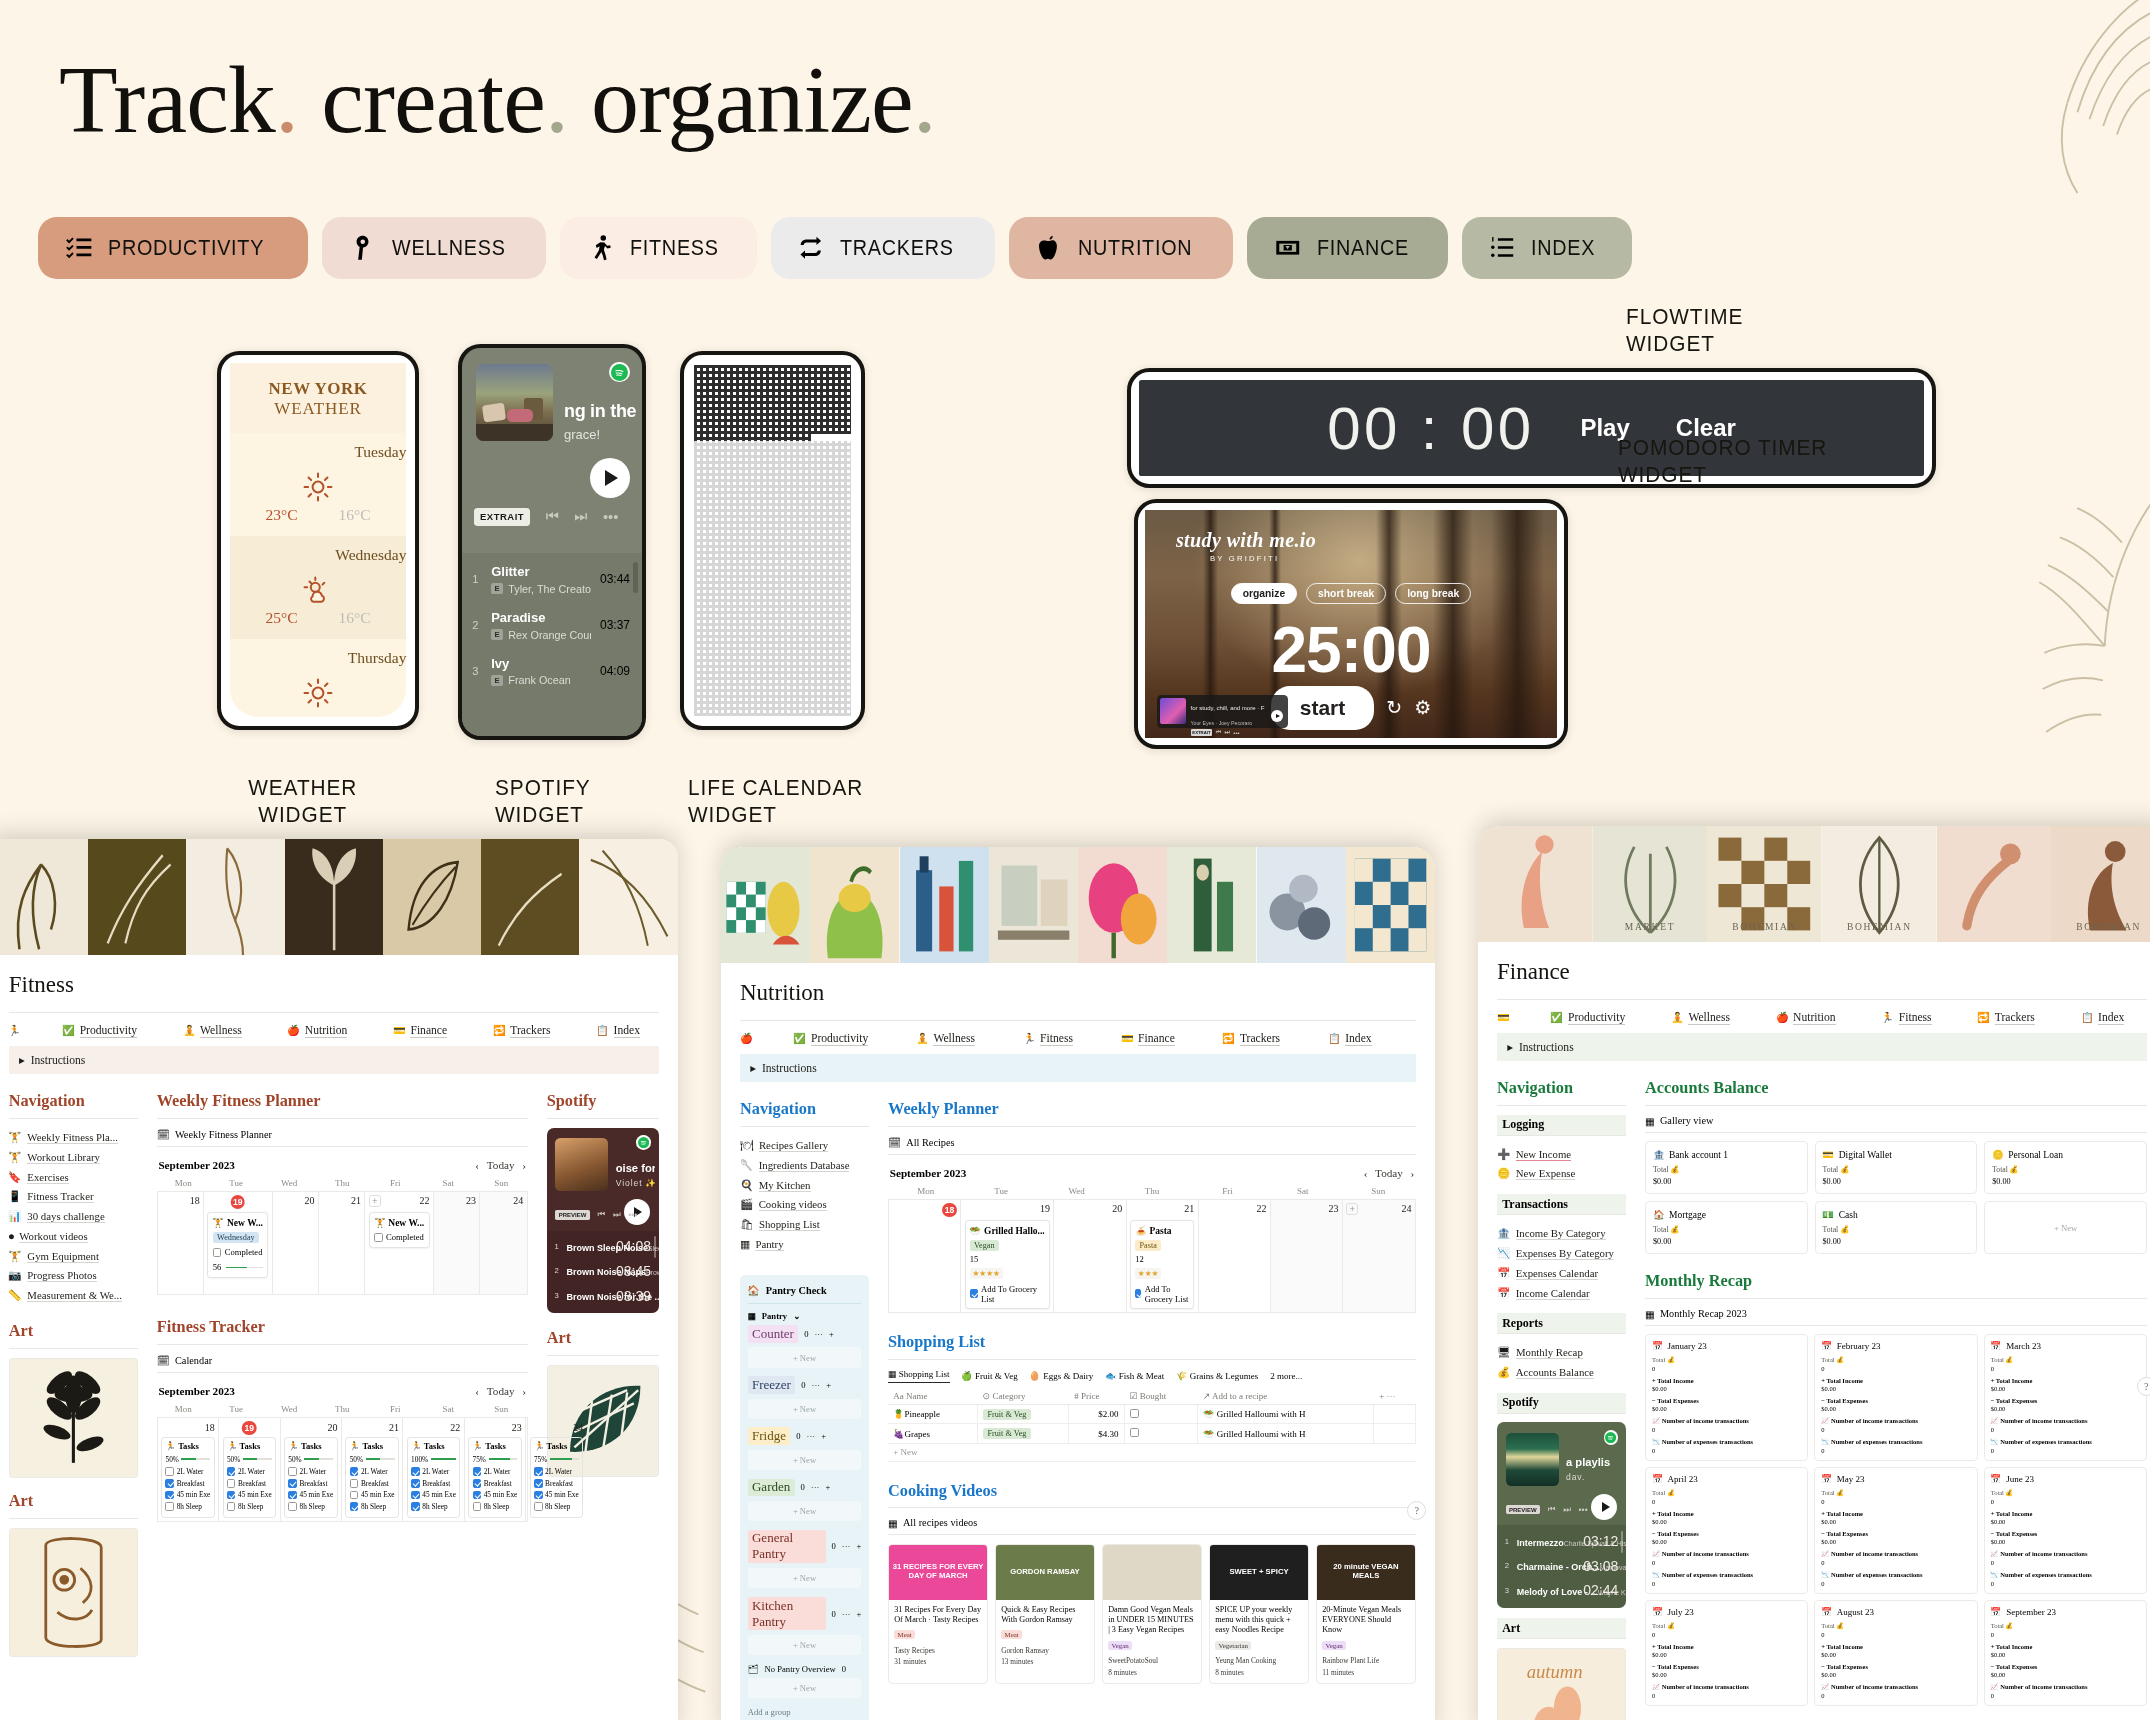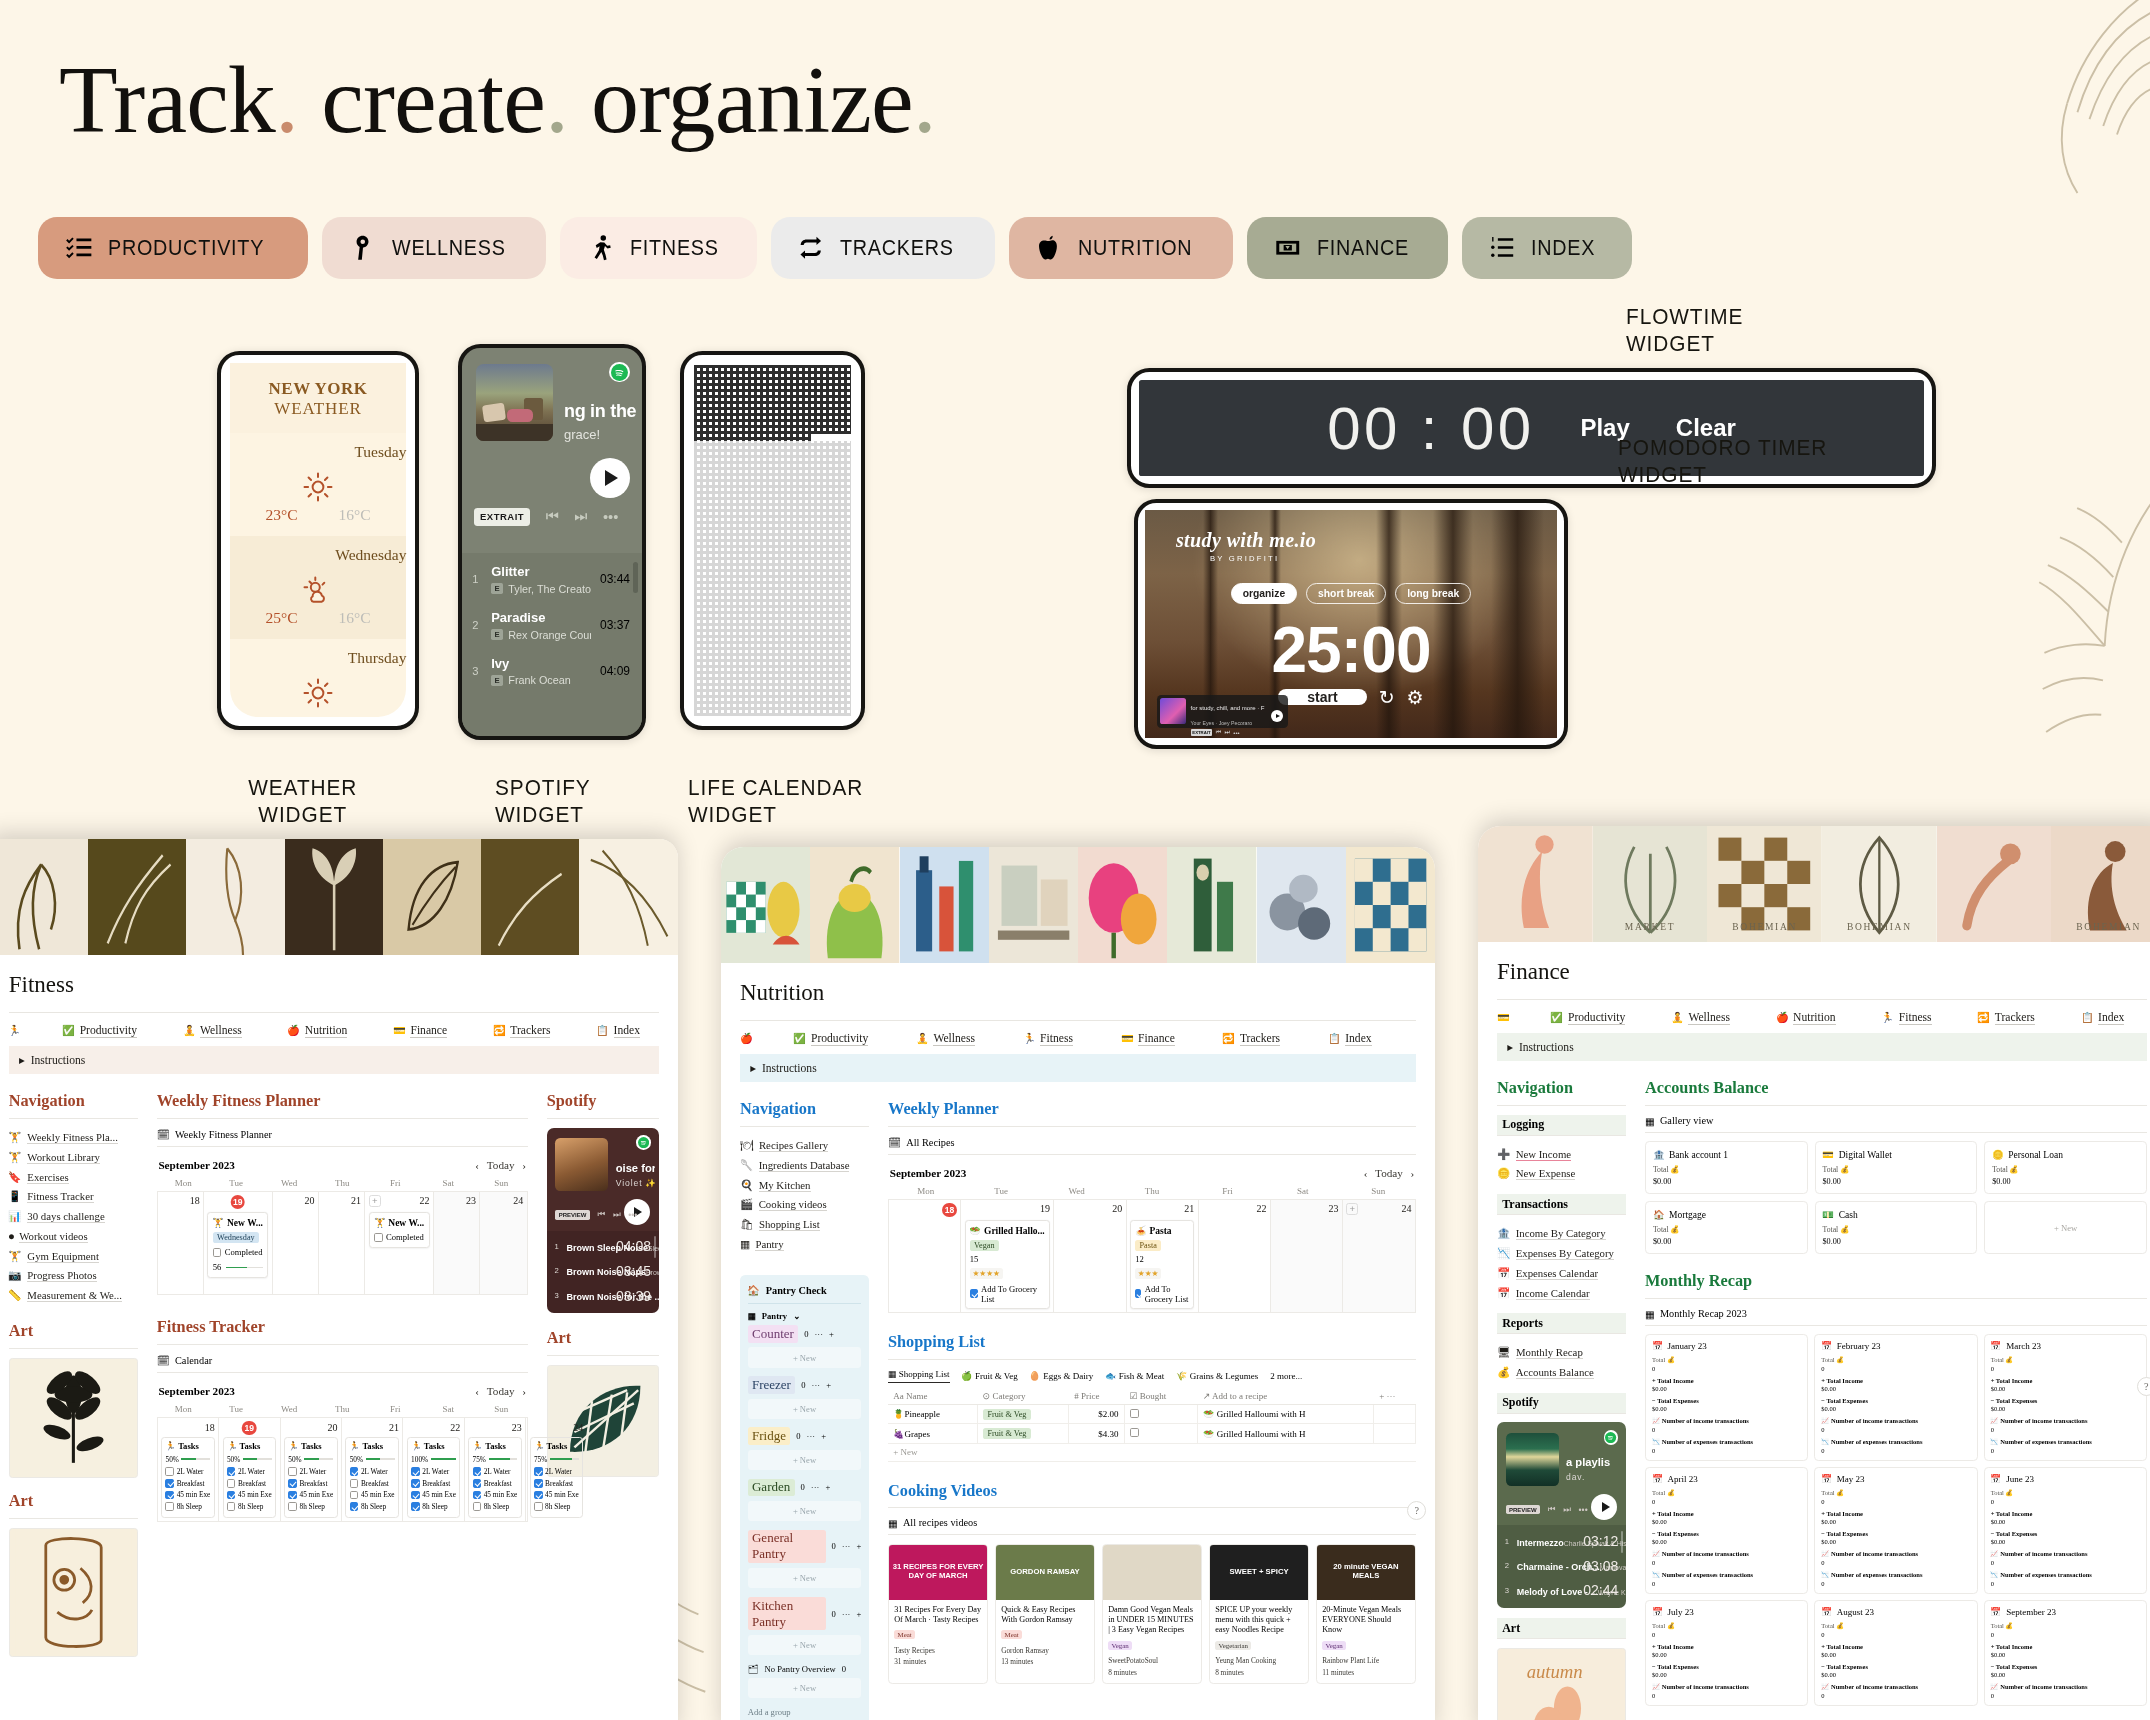--- a/index.html
+++ b/index.html
@@ -132,21 +132,21 @@
   }
   .trunk{position:absolute;top:0;bottom:0;background:linear-gradient(90deg,rgba(30,20,12,.0),rgba(35,22,13,.75),rgba(30,20,12,.0));}
   .pomo-logo{ position:absolute; left:31px; top:19px; color:#fff; }
   .pomo-logo .l1{ font-family:"Liberation Serif",serif; font-style:italic; font-size:20px; font-weight:bold; letter-spacing:0.4px;}
   .pomo-logo .l2{ font-size:7.7px; letter-spacing:2.2px; margin-top:1.7px; margin-left:34px;}
   .pomo-tabs{ position:absolute; left:0; right:0; top:73px; display:flex; justify-content:center; gap:8.6px;}
   .pomo-tab{ font-size:10.3px; font-weight:bold; padding:4.3px 11.2px; border-radius:17px; border:0.9px solid rgba(255,255,255,.85); color:#fff;}
   .pomo-tab.on{ background:#fff; color:#23211f; border-color:#fff;}
   .pomo-clock{ position:absolute; left:0; right:0; top:103px; text-align:center; color:#fff; font-size:64px; font-weight:bold; letter-spacing:-0.9px;}
   .pomo-actions{ position:absolute; left:0; right:0; top:176px; display:flex; justify-content:center; align-items:center; gap:12px;}
-  .pomo-start{ background:#fff; color:#23211f; font-weight:bold; font-size:14px; padding:0 29px; border-radius:19px;}
+  .pomo-start{ background:#fff; color:#23211f; font-weight:bold; font-size:21px; padding:10px 29px; border-radius:19px;}
   .pomo-ic{ color:#fff; font-size:19px;}
   .pomo-mini{ position:absolute; left:12px; bottom:10.3px; width:131px; height:33px; background:rgba(25,25,25,.82); border-radius:4.3px; display:flex; gap:4.3px; padding:3.4px;}
   .pm-art{width:26px;height:26px;border-radius:2.6px;background:linear-gradient(135deg,#6f4bd8,#e05fb0 60%,#3a2a7a);}
   .pm-txt{flex:1;min-width:0;color:#e9e9e9;}
   .pm-l1{font-size:6px;white-space:nowrap;overflow:hidden;}
   .pm-l2{font-size:5.2px;color:#b9b9b9;white-space:nowrap;overflow:hidden;margin-top:0.9px;}
   .pm-l3{display:flex;align-items:center;gap:3.4px;margin-top:0.9px;}
   .pm-tag{background:#d9d9d9;color:#111;font-size:4.3px;font-weight:bold;padding:0.9px 1.7px;border-radius:0.9px;}
   .pm-ic{color:#cfcfcf;font-size:6px;}
   .pm-play{position:absolute;right:5.2px;bottom:6px;width:12px;height:12px;border-radius:50%;background:#fff;display:flex;align-items:center;justify-content:center;}
@@ -1418,21 +1418,21 @@
 
         <div class="sec-h" style="color:#1877c9;margin-top:19px">Cooking Videos</div>
         <div class="sec-line"></div>
         <div class="tabrow">
             <span>▦</span>
             <span>All recipes videos</span>
           </div>
         <div class="tabline"></div>
         <div class="vid-grid" id="videoGrid">
             <div class="vid">
-              <div class="vid-img" style="background:#be185d">
+              <div class="vid-img" style="background:#ec4899">
                 <div style="position:absolute;inset:0;display:flex;align-items:center;justify-content:center;color:#fff;font-weight:bold;font-size:7.7px;text-align:center;padding:2.6px;line-height:1.15">31 RECIPES FOR EVERY DAY OF MARCH</div>
               </div>
               <div class="vid-cap"><div class="vid-tt">31 Recipes For Every Day Of March · Tasty Recipes</div><span class="vid-tag" style="background:#fadcd8;color:#7a2f26">Meat</span><div class="vid-a">Tasty Recipes</div><div class="vid-d">31 minutes</div></div>
             </div>
             <div class="vid">
               <div class="vid-img" style="background:#6b7b4a">
                 <div style="position:absolute;inset:0;display:flex;align-items:center;justify-content:center;color:#fff;font-weight:bold;font-size:7.7px;text-align:center;padding:2.6px;line-height:1.15">GORDON RAMSAY</div>
               </div>
               <div class="vid-cap"><div class="vid-tt">Quick &amp; Easy Recipes With Gordon Ramsay</div><span class="vid-tag" style="background:#fadcd8;color:#7a2f26">Meat</span><div class="vid-a">Gordon Ramsay</div><div class="vid-d">13 minutes</div></div>
             </div>

